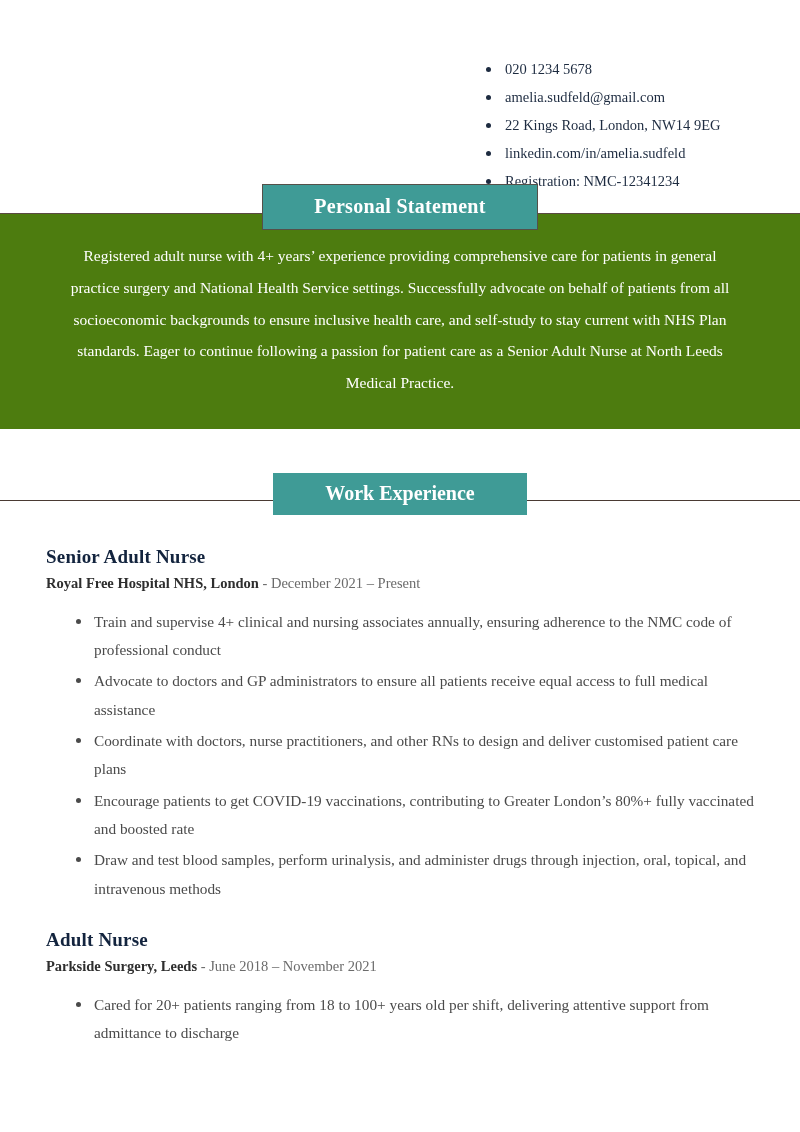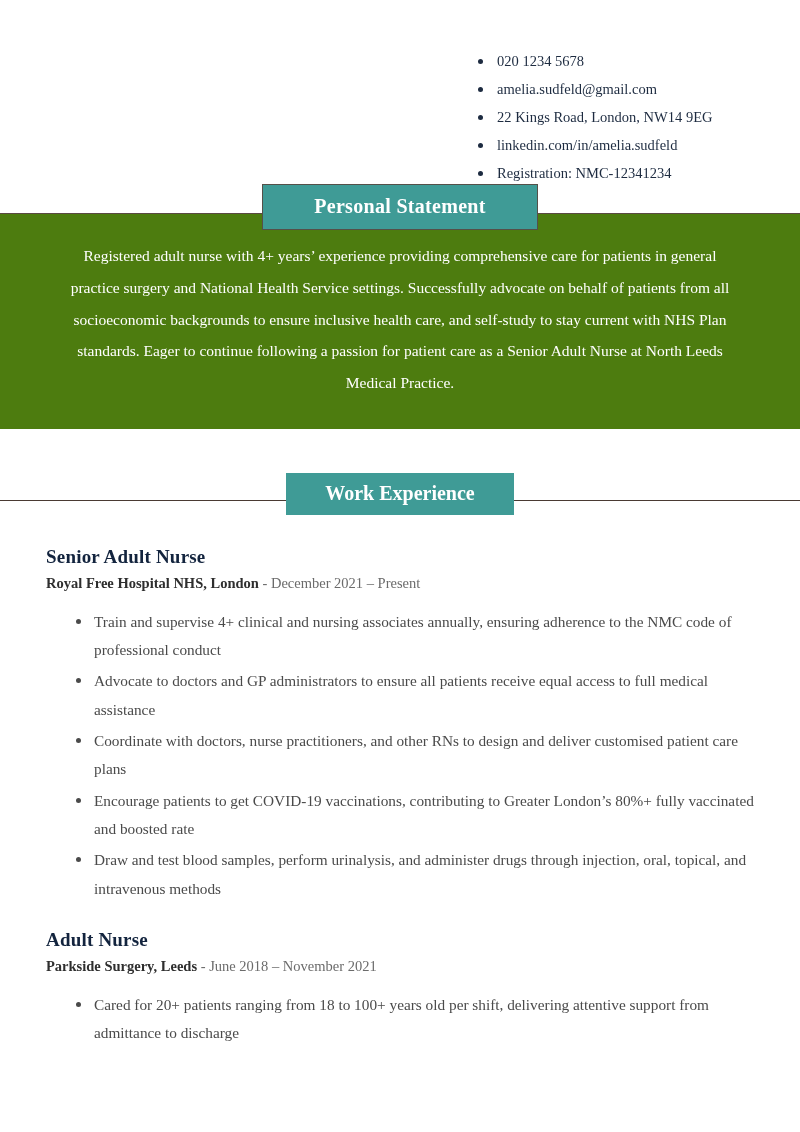--- a/index.html
+++ b/index.html
@@ -45,21 +45,21 @@
     letter-spacing: 1.6px;
     margin-top: 16px;
     font-family: "Liberation Serif", "DejaVu Serif", serif;
   }
   .header-right {
     flex: 1;
     padding-top: 8px;
   }
   .contact-list {
     list-style: none;
-    margin: 8px;
+    margin: 16px;
     padding: 0;
   }
   .contact-list li {
     position: relative;
     padding-left: 19px;
     font-size: 14.5px;
     line-height: 1.0;
     color: #1d2b40;
     margin-bottom: 13.5px;
     white-space: nowrap;
@@ -145,21 +145,21 @@
     position: absolute;
     left: 50%;
     transform: translateX(-50%);
     top: 3px;
     background: #3f9b96;
     color: #ffffff;
     font-size: 20px;
     font-weight: bold;
     text-align: center;
     padding: 9px 0 10px 0;
-    width: 228px;
+    width: 254px;
     box-sizing: border-box;
   }
 
   .job {
     margin-top: 26px;
   }
   .job:first-of-type {
     margin-top: 24px;
   }
   .job-title {

